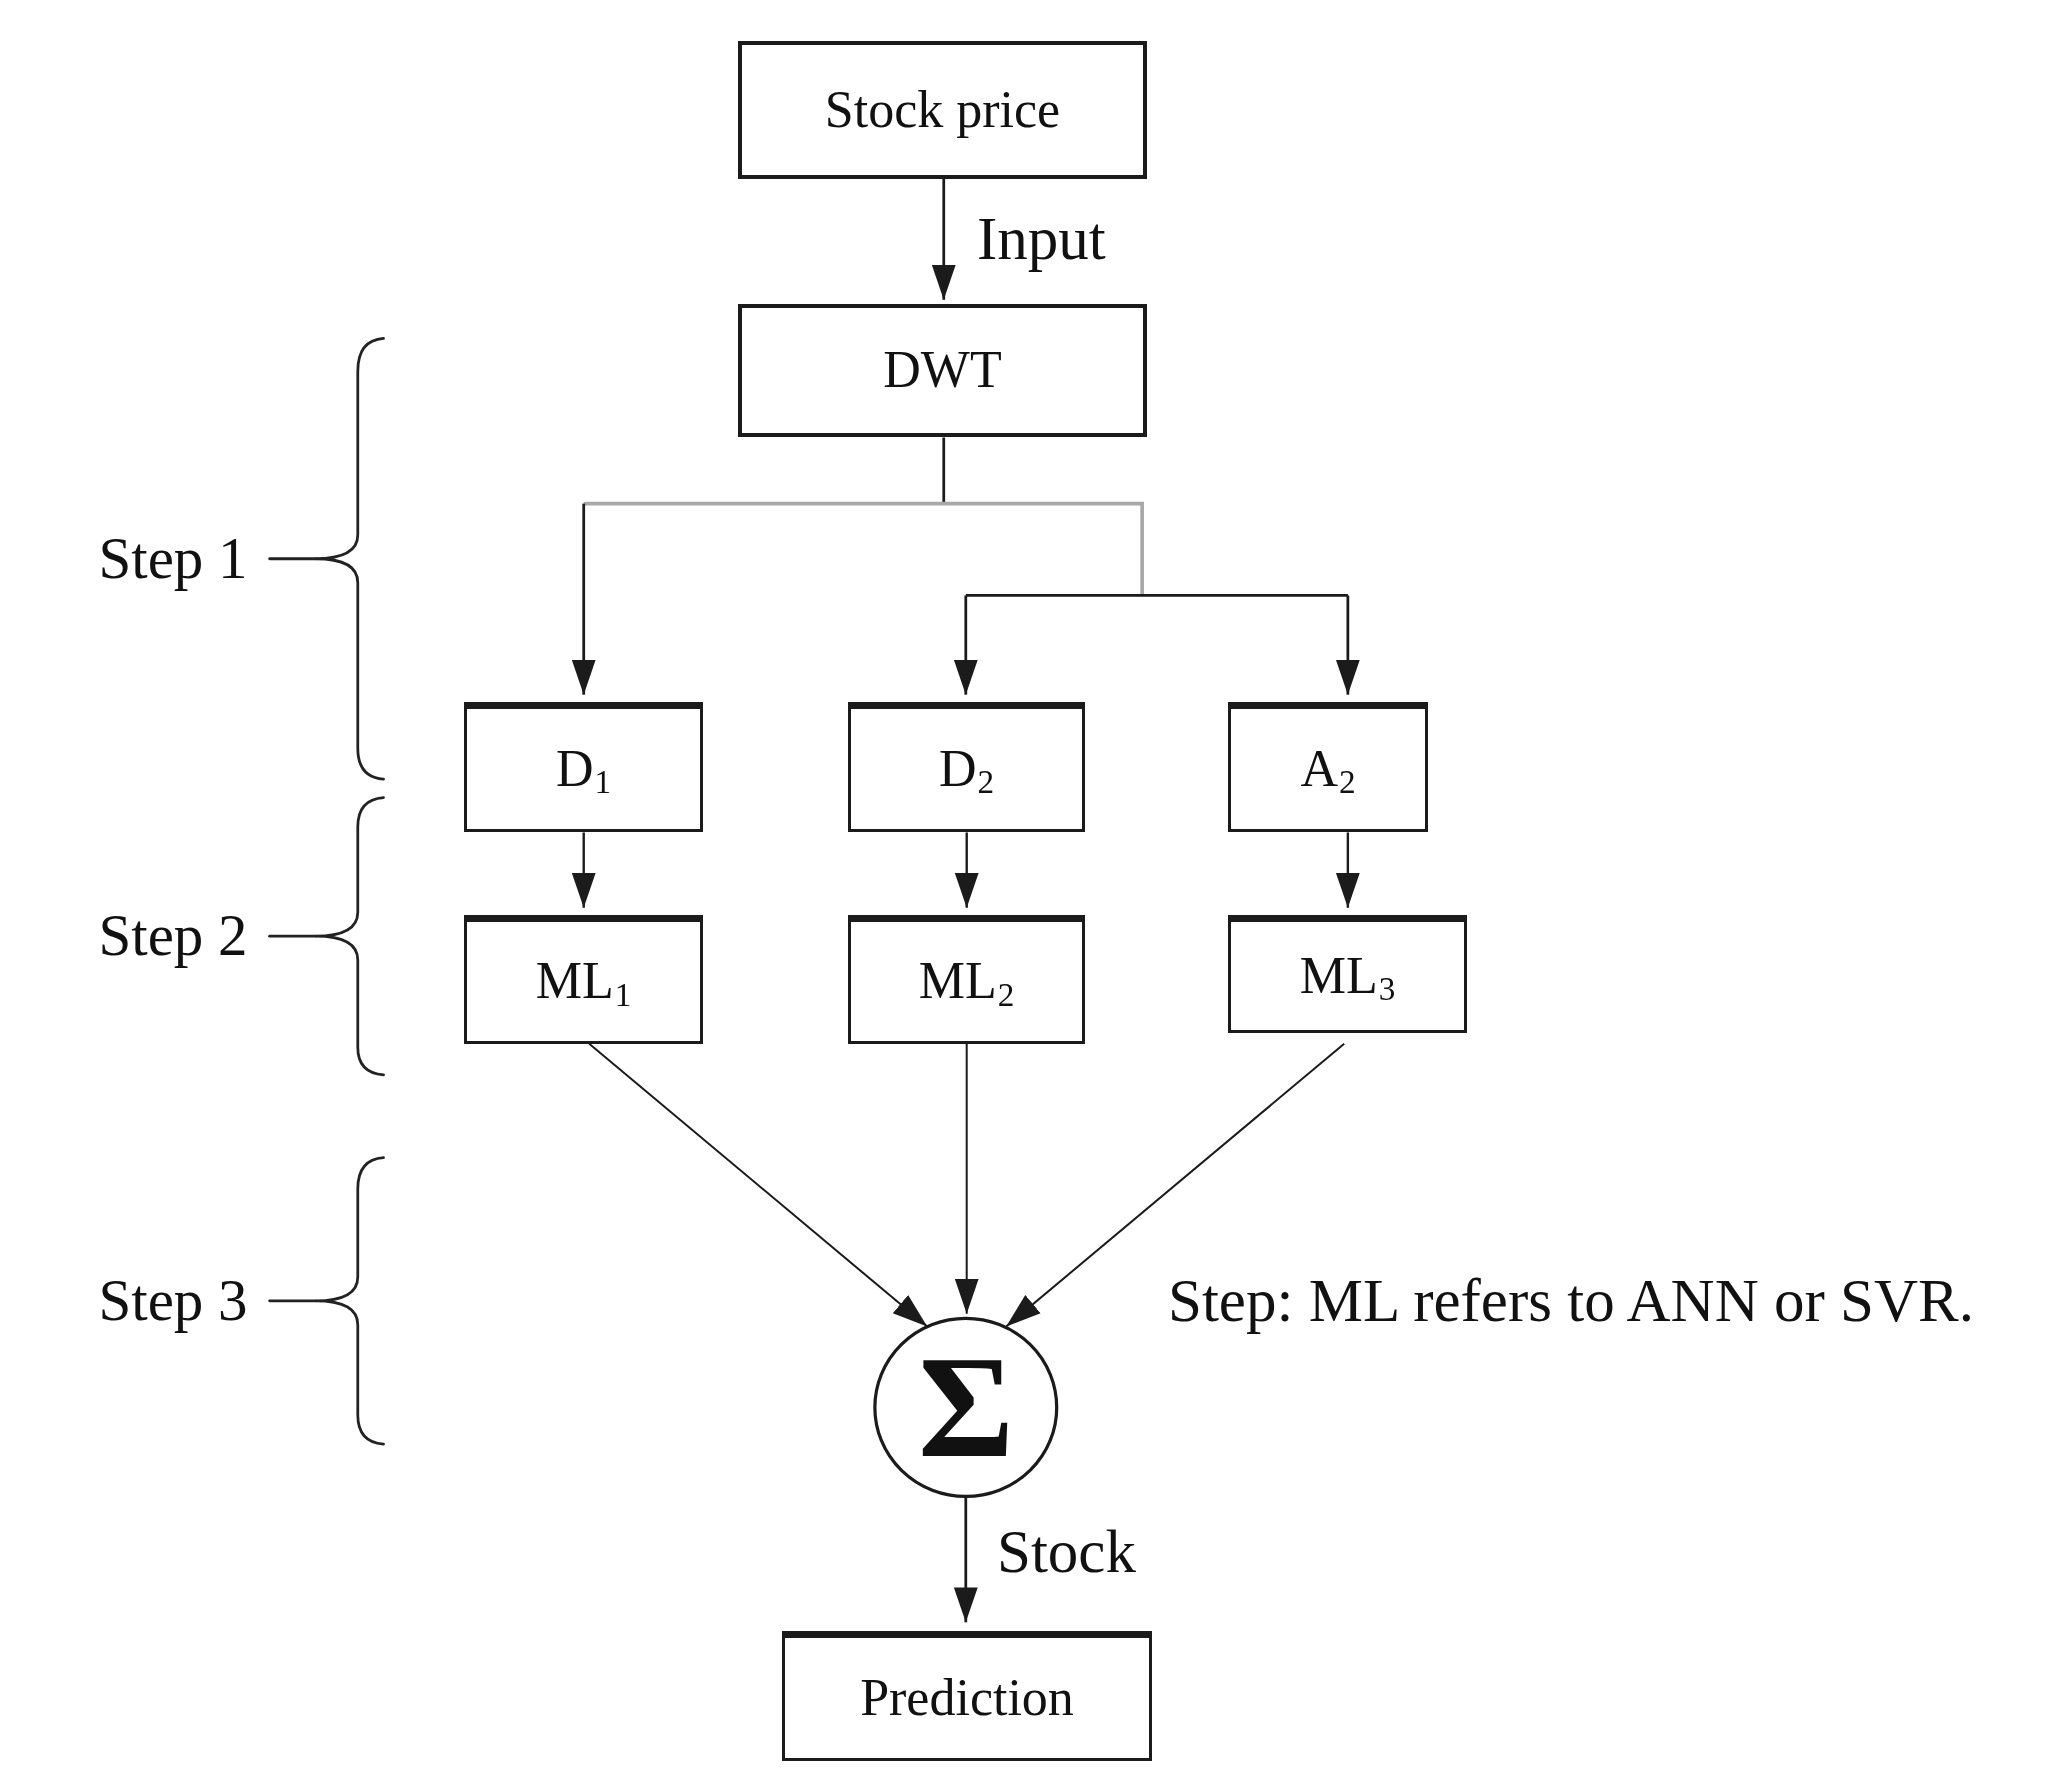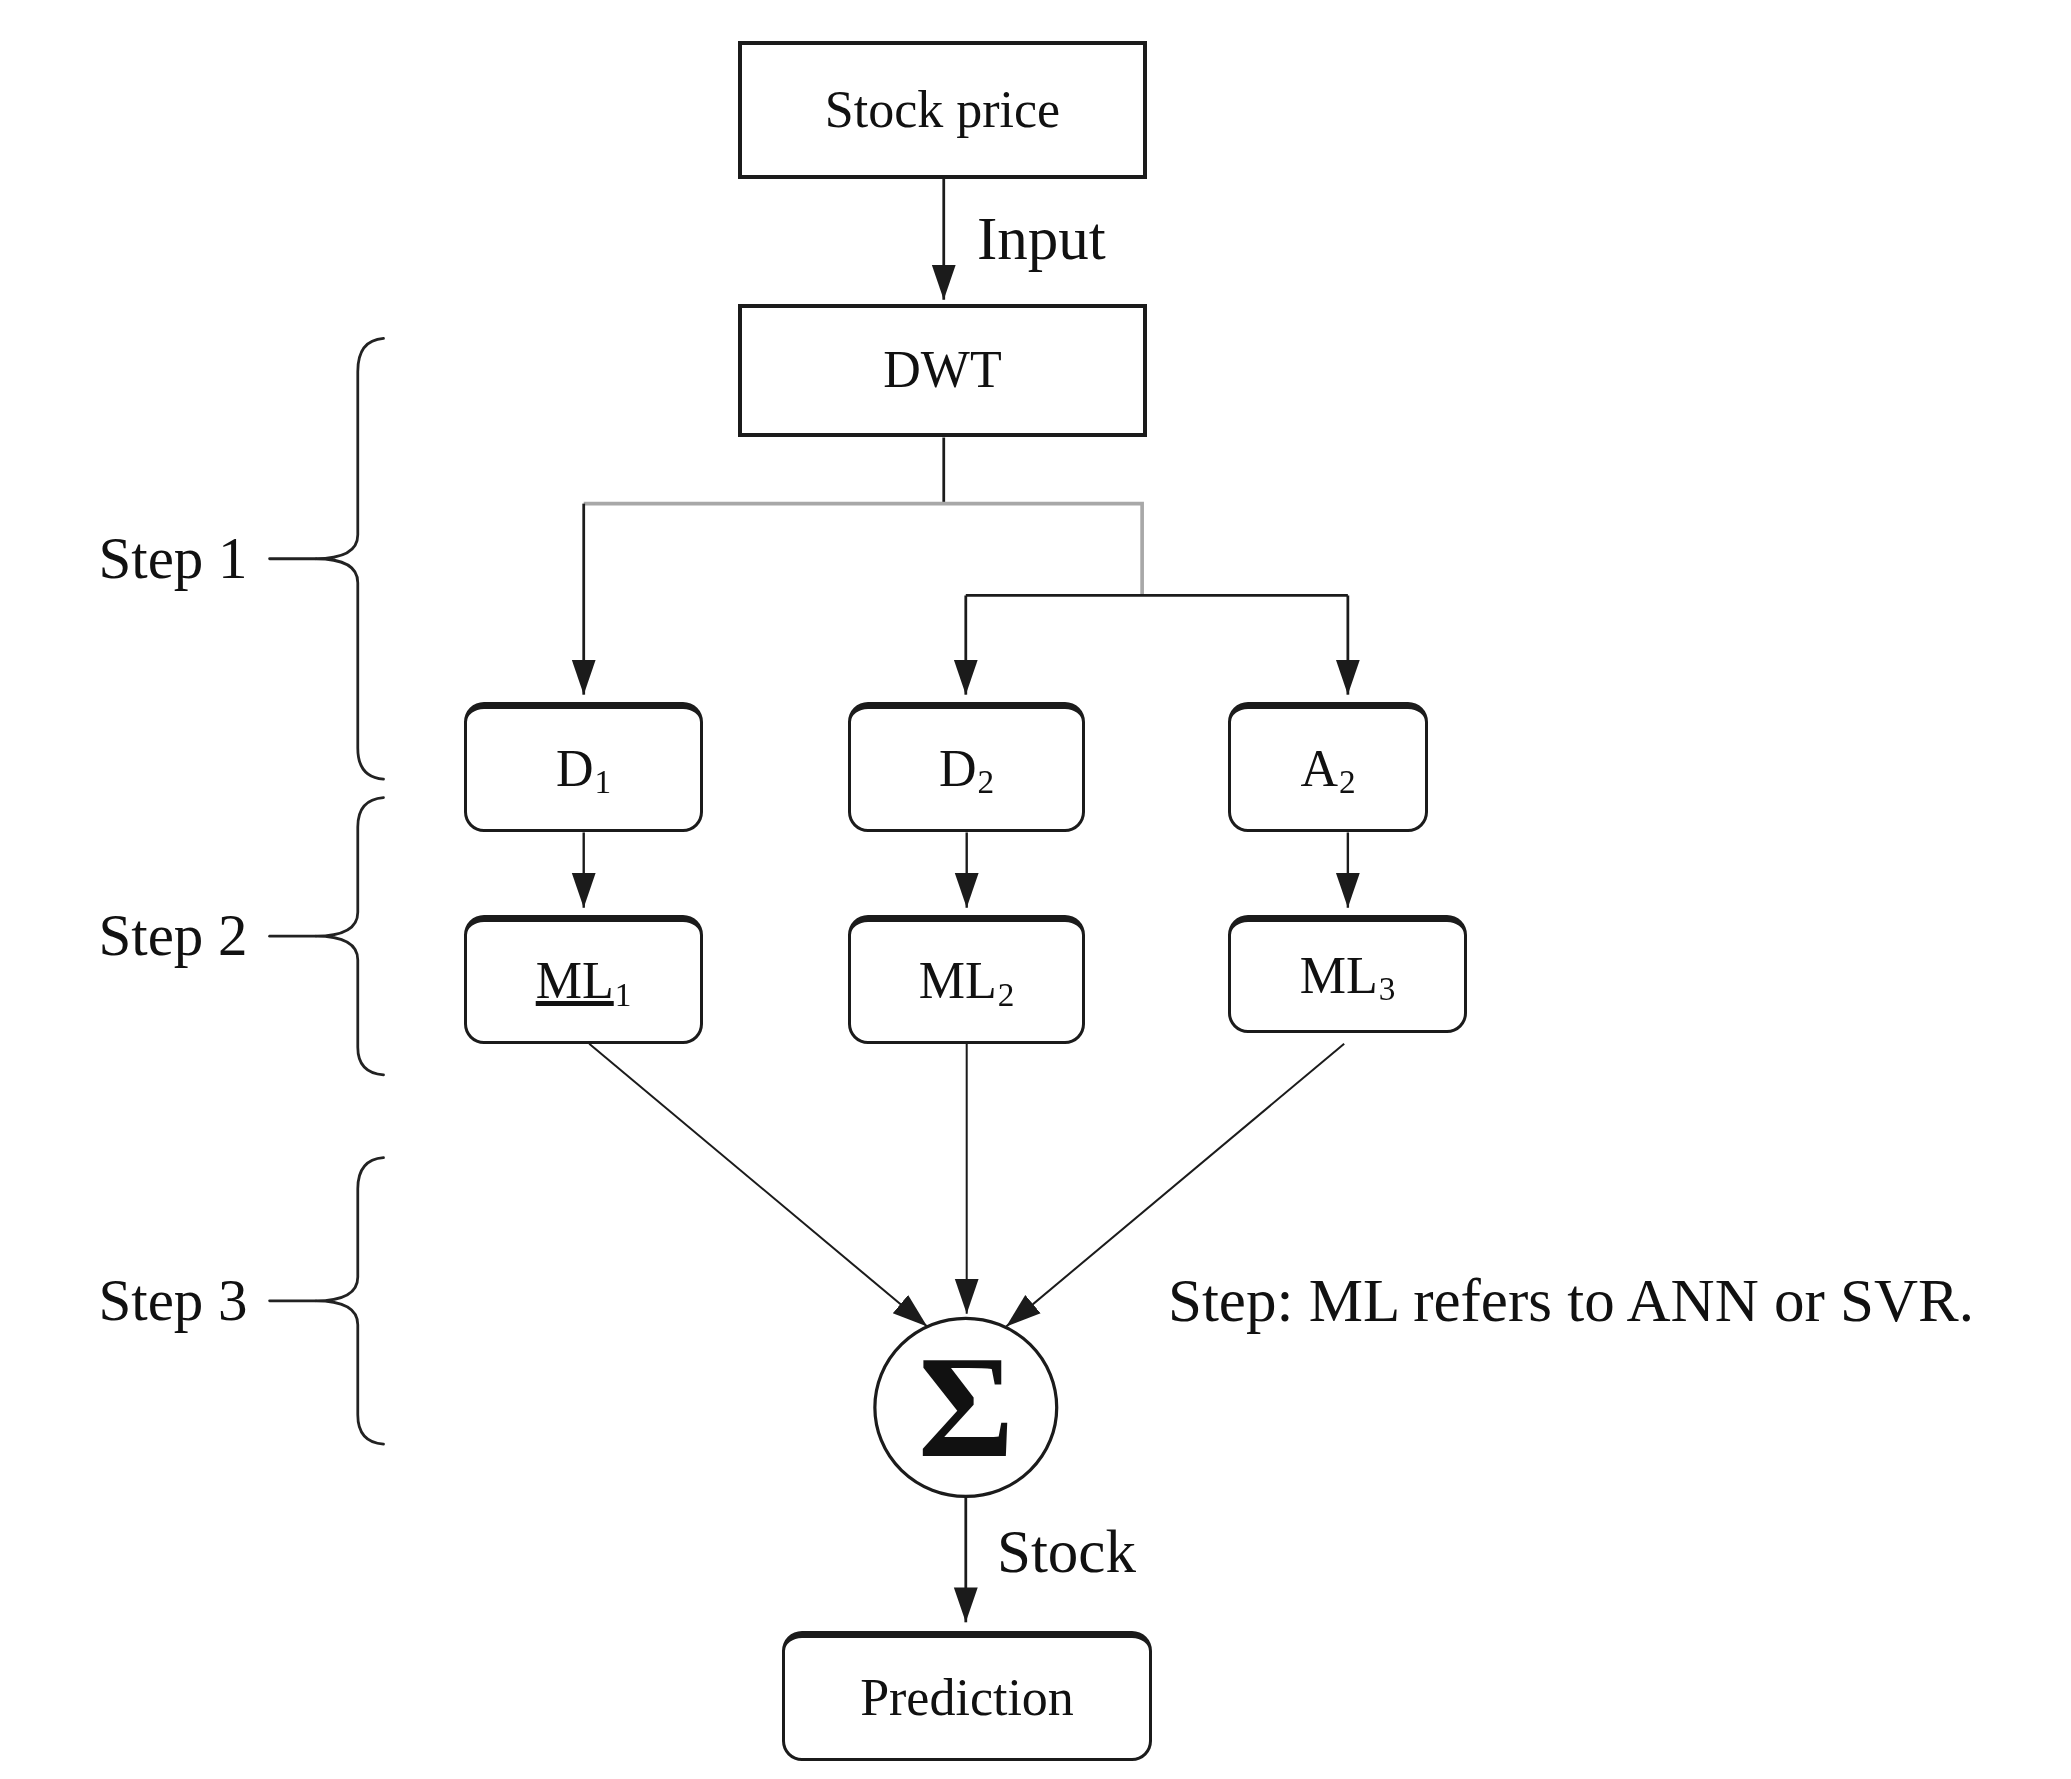--- a/index.html
+++ b/index.html
@@ -18,21 +18,21 @@
     display: flex;
     align-items: center;
     justify-content: center;
     background: #ffffff;
     border: 4.6px solid #1b1b1b;
     box-sizing: border-box;
     font-size: 52px;
     line-height: 1;
     white-space: nowrap;
   }
-  .node.thicktop { border-width: 3.7px; border-top-width: 7.3px; border-radius: 20px; }
+  .node.thicktop { border-width: 3.7px; border-top-width: 7.3px; }
   .sub {
     font-size: 0.64em;
     position: relative;
     top: 0.22em;
     margin-left: 0.9px;
   }
   .floating-label {
     position: absolute;
     font-size: 61px;
     line-height: 1.15;
@@ -122,21 +122,21 @@
   <div class="node thicktop" style="left:424px; top:687px; width:239px; height:130px;">
     <span><span>D</span><span class="sub">1</span></span>
   </div>
   <div class="node thicktop" style="left:808px; top:687px; width:237px; height:130px;">
     <span><span>D</span><span class="sub">2</span></span>
   </div>
   <div class="node thicktop" style="left:1188px; top:687px; width:200px; height:130px;">
     <span><span>A</span><span class="sub">2</span></span>
   </div>
 
-  <div class="node thicktop" style="left:424px; top:900px; width:239px; height:129px;text-decoration:underline;">
+  <div class="node thicktop" style="left:424px; top:900px; width:239px; height:129px;">
     <span><span>ML</span><span class="sub">1</span></span>
   </div>
   <div class="node thicktop" style="left:808px; top:900px; width:237px; height:129px;">
     <span><span>ML</span><span class="sub">2</span></span>
   </div>
   <div class="node thicktop" style="left:1188px; top:900px; width:239px; height:118px;">
     <span><span>ML</span><span class="sub">3</span></span>
   </div>
 
   <div class="sigma-wrap">

